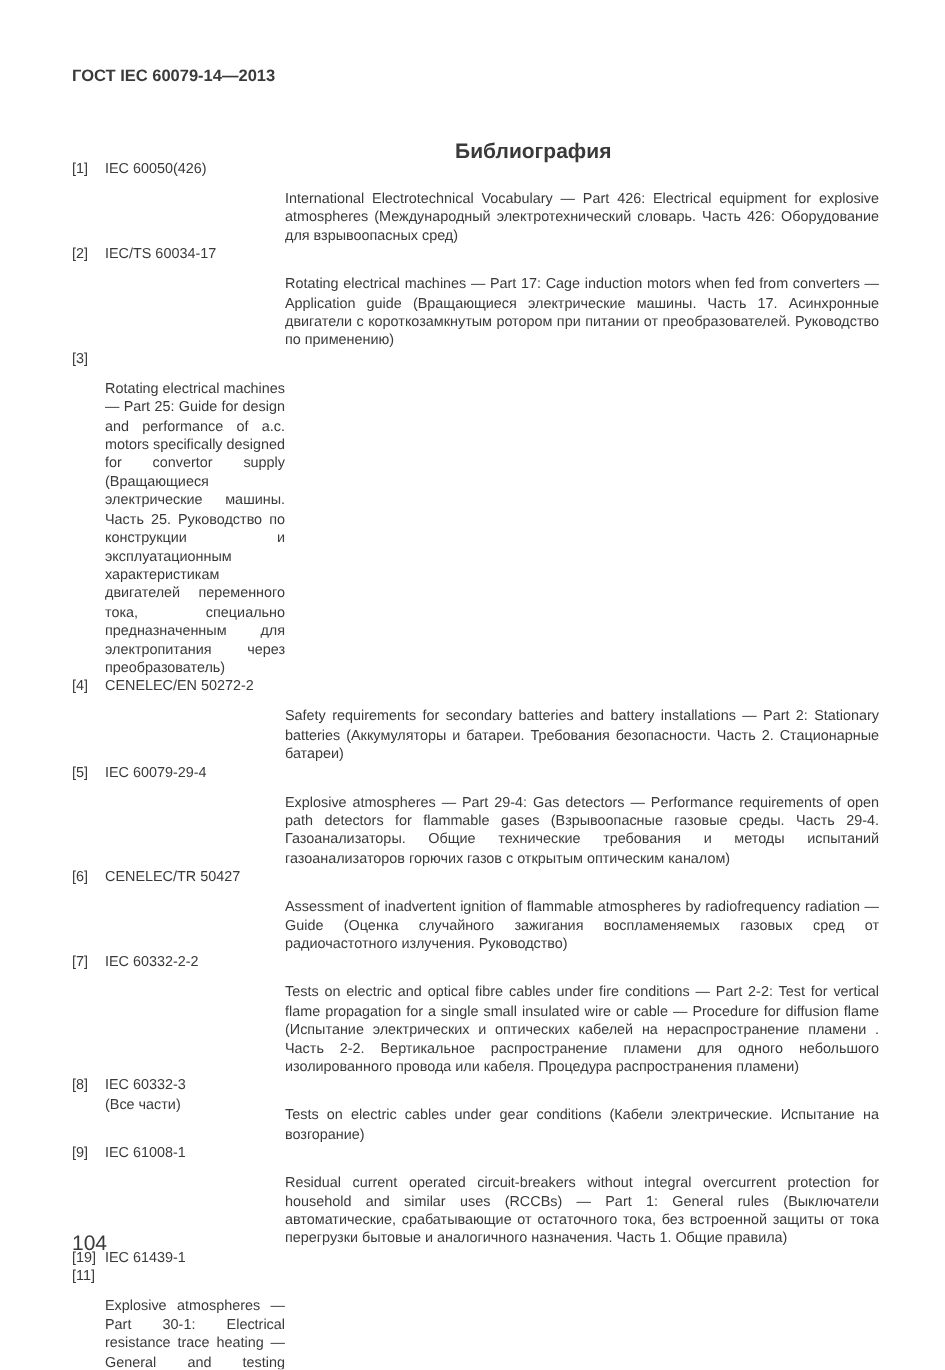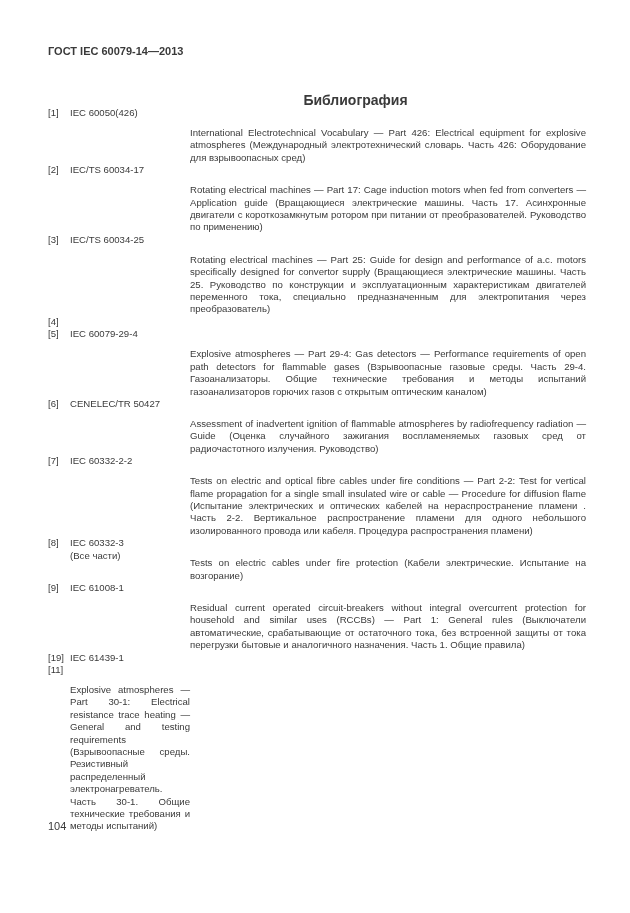--- a/index.html
+++ b/index.html
@@ -57,21 +57,21 @@
   .bib-desc {
     text-align: justify;
     hyphens: auto;
     margin-top: 20px;
     -webkit-hyphens: auto;
   }
   .page-number {
     position: absolute;
     left: 48px;
     top: 820px;
-    font-size: 11px;
+    font-size: 14px;
     text-align: right;
   }
 </style>
 </head>
 <body>
 
 <div class="page">
   <div class="doc-header">ГОСТ IEC 60079-14—2013</div>
 
   <h1 class="section-title">Библиография</h1>
@@ -90,29 +90,30 @@
     <div class="bib-ref">[2]</div>
     <div>
       <div class="bib-code">IEC/TS 60034-17</div>
       <div class="bib-code"></div>
     </div>
     <div class="bib-desc">Rotating electrical machines — Part 17: Cage induction motors when fed from converters — Application guide (Вращающиеся электрические машины. Часть 17. Асинхронные двигатели с короткозамкнутым ротором при питании от преобразователей. Руководство по применению)</div>
   </div>
 
   <div class="bib-entry">
     <div class="bib-ref">[3]</div>
-    <div>
-      <div class="bib-code">IEC/TS 60034-25</div>
-      <div class="bib-code"></div>
-    </div>
     <div class="bib-desc">Rotating electrical machines — Part 25: Guide for design and performance of a.c. motors specifically designed for convertor supply (Вращающиеся электрические машины. Часть 25. Руководство по конструкции и эксплуатационным характеристикам двигателей переменного тока, специально предназначенным для электропитания через преобразователь)</div>
   </div>
 
   <div class="bib-entry">
     <div class="bib-ref">[4]</div>
+    <div>
+      <div class="bib-code">CENELEC/EN 50272-2</div>
+      <div class="bib-code"></div>
+    </div>
+    <div class="bib-desc">Safety requirements for secondary batteries and battery installations — Part 2: Stationary batteries (Аккумуляторы и батареи. Требования безопасности. Часть 2. Стационарные батареи)</div>
   </div>
 
   <div class="bib-entry">
     <div class="bib-ref">[5]</div>
     <div>
       <div class="bib-code">IEC 60079-29-4</div>
       <div class="bib-code"></div>
     </div>
     <div class="bib-desc">Explosive atmospheres — Part 29-4: Gas detectors — Performance requirements of open path detectors for flammable gases (Взрывоопасные газовые среды. Часть 29-4. Газоанализаторы. Общие технические требования и методы испытаний газоанализаторов горючих газов с открытым оптическим каналом)</div>
   </div>
@@ -134,21 +135,21 @@
     </div>
     <div class="bib-desc">Tests on electric and optical fibre cables under fire conditions — Part 2-2: Test for vertical flame propagation for a single small insulated wire or cable — Procedure for diffusion flame (Испытание электрических и оптических кабелей на нераспространение пламени . Часть 2-2. Вертикальное распространение пламени для одного небольшого изолированного провода или кабеля. Процедура распространения пламени)</div>
   </div>
 
   <div class="bib-entry">
     <div class="bib-ref">[8]</div>
     <div>
       <div class="bib-code">IEC 60332-3</div>
       <div class="bib-code">(Все части)</div>
     </div>
-    <div class="bib-desc">Tests on electric cables under fire protection (Кабели электрические. Испытание на возгорание)</div>
+    <div class="bib-desc">Tests on electric cables under gear conditions (Кабели электрические. Испытание на возгорание)</div>
   </div>
 
   <div class="bib-entry">
     <div class="bib-ref">[9]</div>
     <div>
       <div class="bib-code">IEC 61008-1</div>
       <div class="bib-code"></div>
     </div>
     <div class="bib-desc">Residual current operated circuit-breakers without integral overcurrent protection for household and similar uses (RCCBs) — Part 1: General rules (Выключатели автоматические, срабатывающие от остаточного тока, без встроенной защиты от тока перегрузки бытовые и аналогичного назначения. Часть 1. Общие правила)</div>
   </div>

